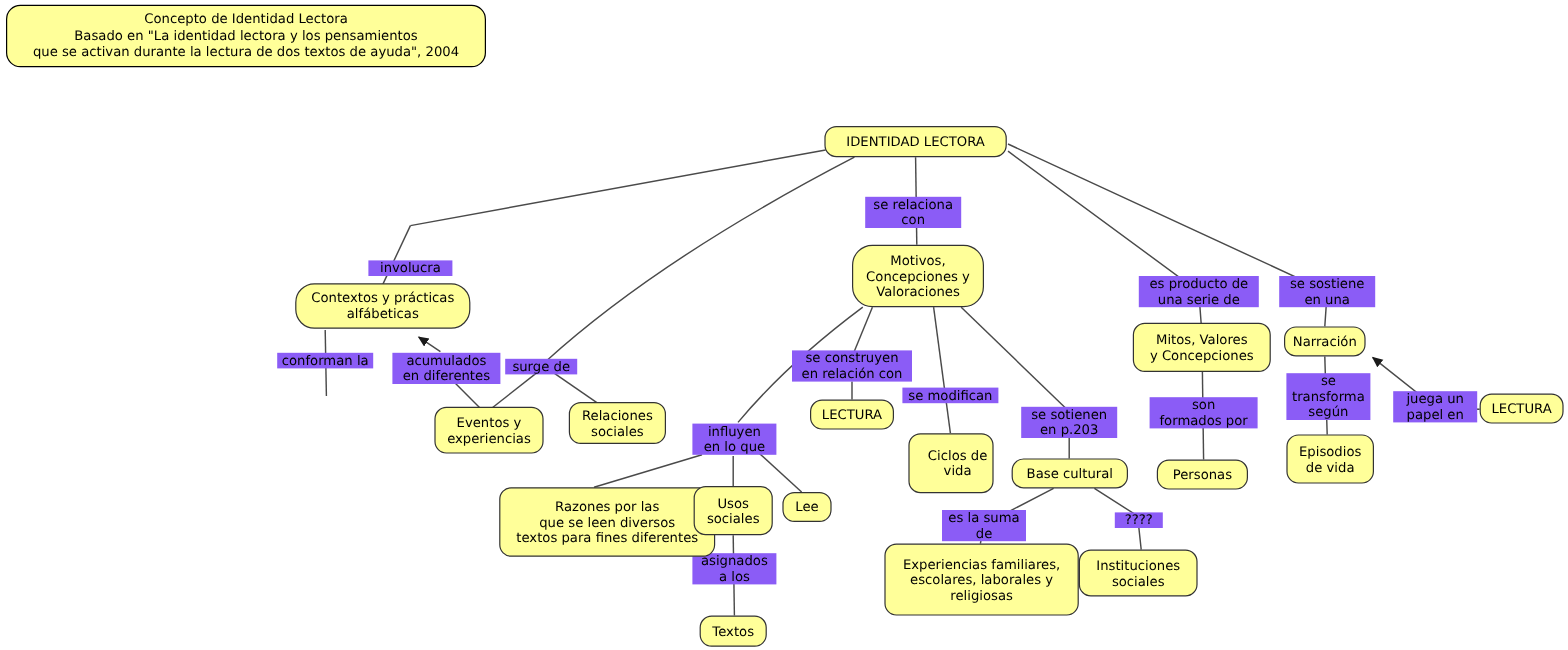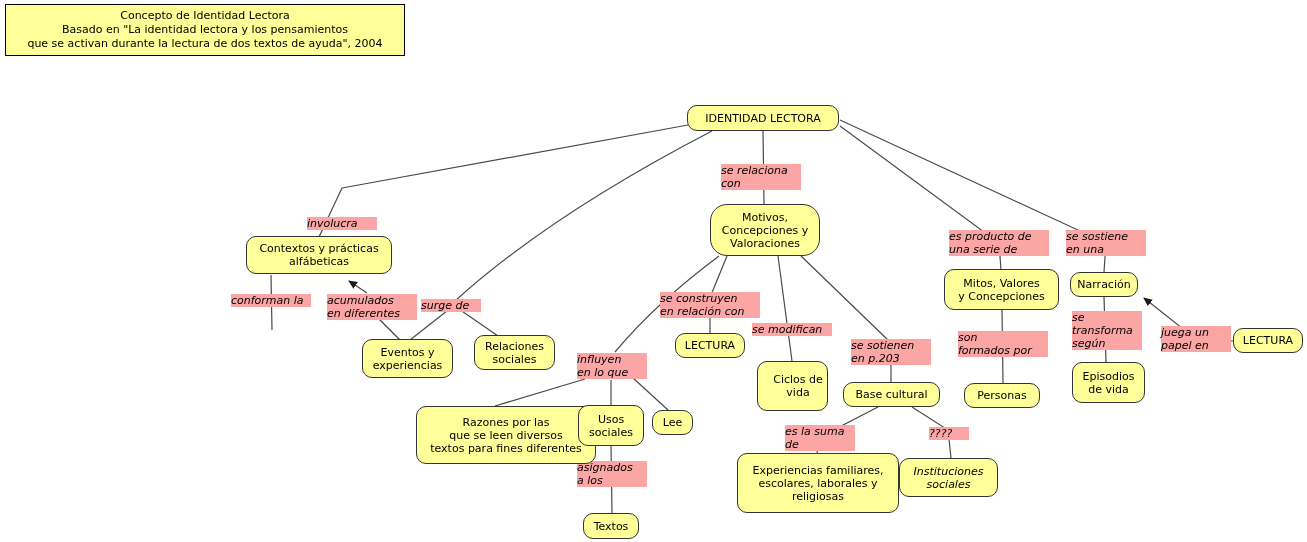--- a/index.html
+++ b/index.html
@@ -13,26 +13,26 @@
   .node {
     position:absolute; z-index:2;
     background:#FFFF99; border:1px solid #333333; border-radius:10px;
     display:flex; align-items:center; justify-content:center;
     text-align:center; font-size:11px; line-height:13px;
     white-space:pre-line; padding:2px 4px; box-sizing:border-box;
     cursor:default;
   }
   .link-label {
     position:absolute; z-index:1;
-    background:#fca5a5; text-align:left;
-    font-size:11px; line-height:13px; white-space:pre-line;font-style:italic;
+    background:#8b5cf6; text-align:center;
+    font-size:11px; line-height:13px; white-space:pre-line;
   }
   .title-box {
     position:absolute; left:5px; top:4px; width:400px; z-index:2;
-    background:#FFFF99; border:1px solid #000; border-radius:0;
+    background:#FFFF99; border:1px solid #000; border-radius:12px;
     text-align:center; font-size:11px; line-height:14px;
     white-space:pre-line; padding:4px 6px; box-sizing:border-box;
   }
   .main-node { font-size:11px; }
 </style>
 </head>
 <body>
 
 <div id="cmap-canvas">
 
@@ -70,21 +70,21 @@
       <path d="M 912 407 L 948 430 L 951 458"></path>
       <path d="M 611 446 L 612 513"></path>
     </g>
   </svg>
 
   <div class="title-box">Concepto de Identidad Lectora
 Basado en "La identidad lectora y los pensamientos
 que se activan durante la lectura de dos textos de ayuda", 2004</div>
 
   <div class="node main-node" style="left:687px; top:105px; width:152px; height:26px;">IDENTIDAD LECTORA</div>
-  <div class="node" style="left:246px; top:236px; width:146px; height:38px;">Contextos y prácticas
+  <div class="node" style="left:246px; top:236px; width:146px; height:38px;border-radius:16px;">Contextos y prácticas
 alfábeticas</div>
   <div class="node" style="left:362px; top:339px; width:91px; height:39px;">Eventos y
 experiencias</div>
   <div class="node" style="left:474px; top:335px; width:81px; height:35px;">Relaciones
 sociales</div>
   <div class="node" style="left:710px; top:204px; width:110px; height:52px;border-radius:17px;">Motivos,
 Concepciones y
 Valoraciones</div>
   <div class="node" style="left:675px; top:333px; width:70px; height:25px;">LECTURA</div>
   <div class="node" style="left:757px; top:361px; width:71px; height:50px;padding-left:15px;">Ciclos de
@@ -99,21 +99,21 @@
 de vida</div>
   <div class="node" style="left:392px; top:406px; width:180px; height:58px;margin-left:24px;">Razones por las
 que se leen diversos
 textos para fines diferentes</div>
   <div class="node" style="left:578px; top:405px; width:66px; height:41px;">Usos
 sociales</div>
   <div class="node" style="left:652px; top:410px; width:41px; height:25px;">Lee</div>
   <div class="node" style="left:737px; top:453px; width:162px; height:60px;">Experiencias familiares,
 escolares, laborales y
 religiosas</div>
-  <div class="node" style="left:899px; top:458px; width:99px; height:39px;font-style:italic;">Instituciones
+  <div class="node" style="left:899px; top:458px; width:99px; height:39px;">Instituciones
 sociales</div>
   <div class="node" style="left:583px; top:513px; width:56px; height:26px;">Textos</div>
 
   <div class="link-label" style="left:307px; top:181px; width:70px;margin-top:36px;">involucra</div>
   <div class="link-label" style="left:721px; top:164px; width:80px;">se relaciona
 con</div>
   <div class="link-label" style="left:421px; top:299px; width:60px;">surge de</div>
   <div class="link-label" style="left:949px; top:230px; width:100px;">es producto de
 una serie de</div>
   <div class="link-label" style="left:1066px; top:230px; width:80px;">se sostiene

